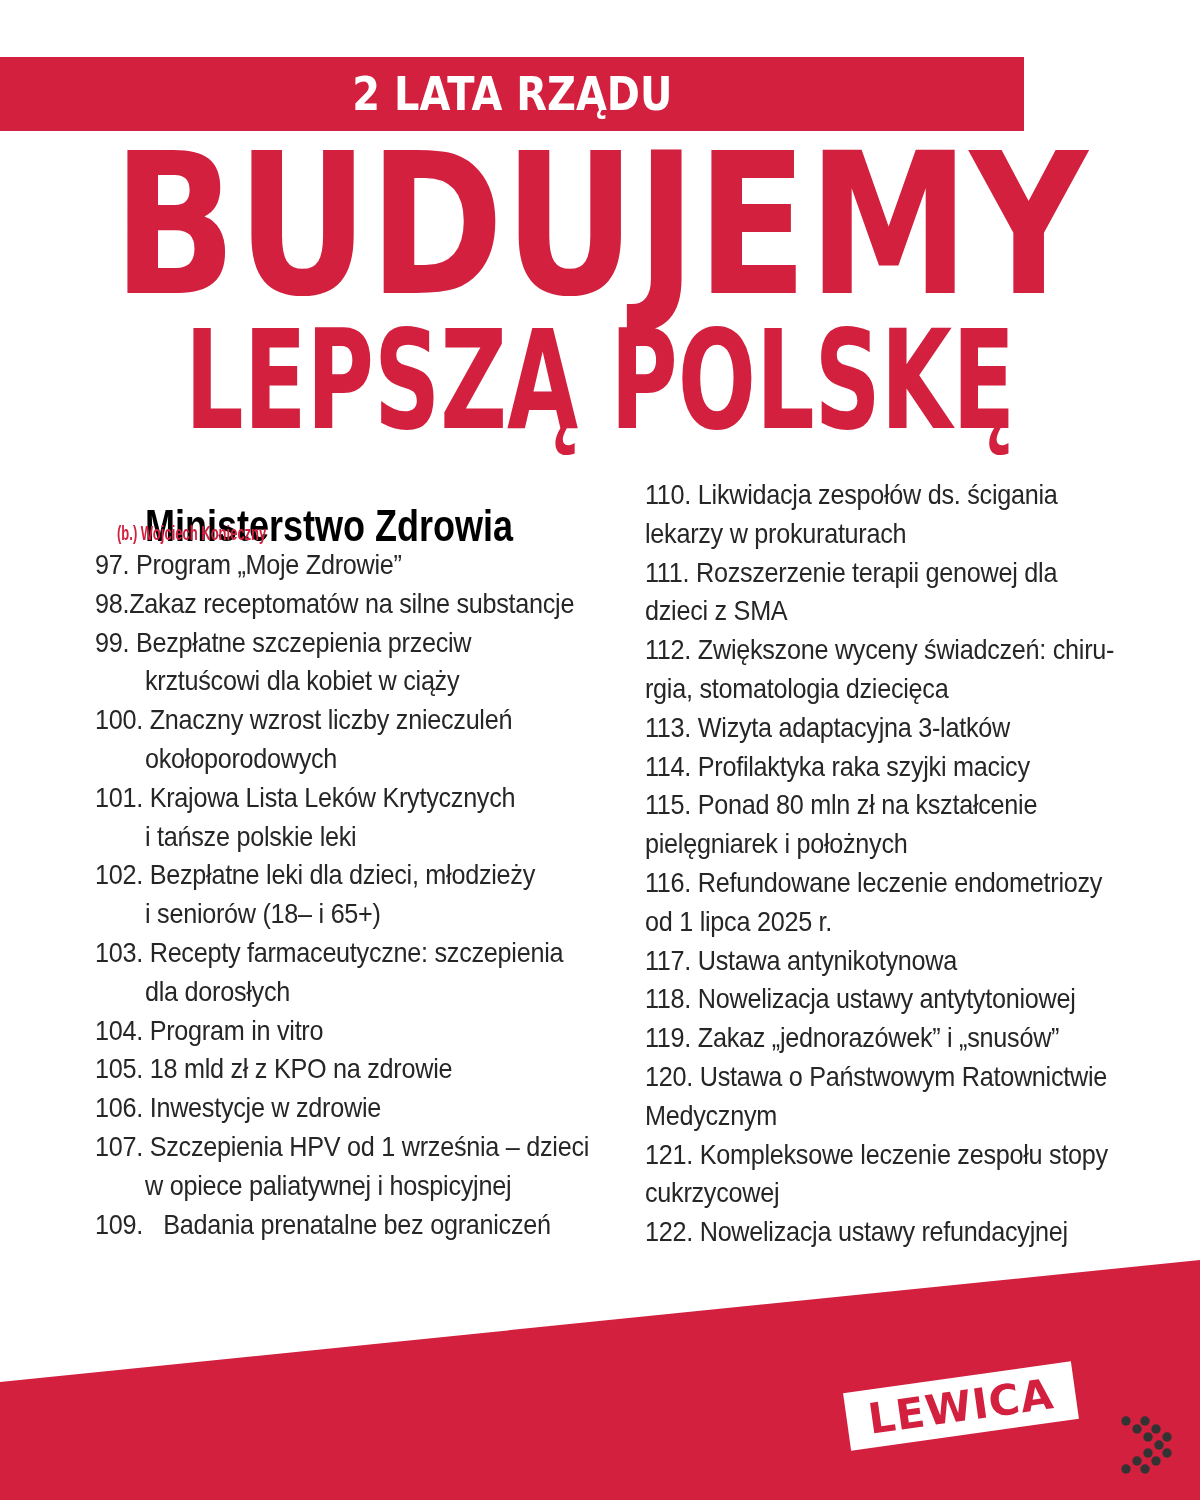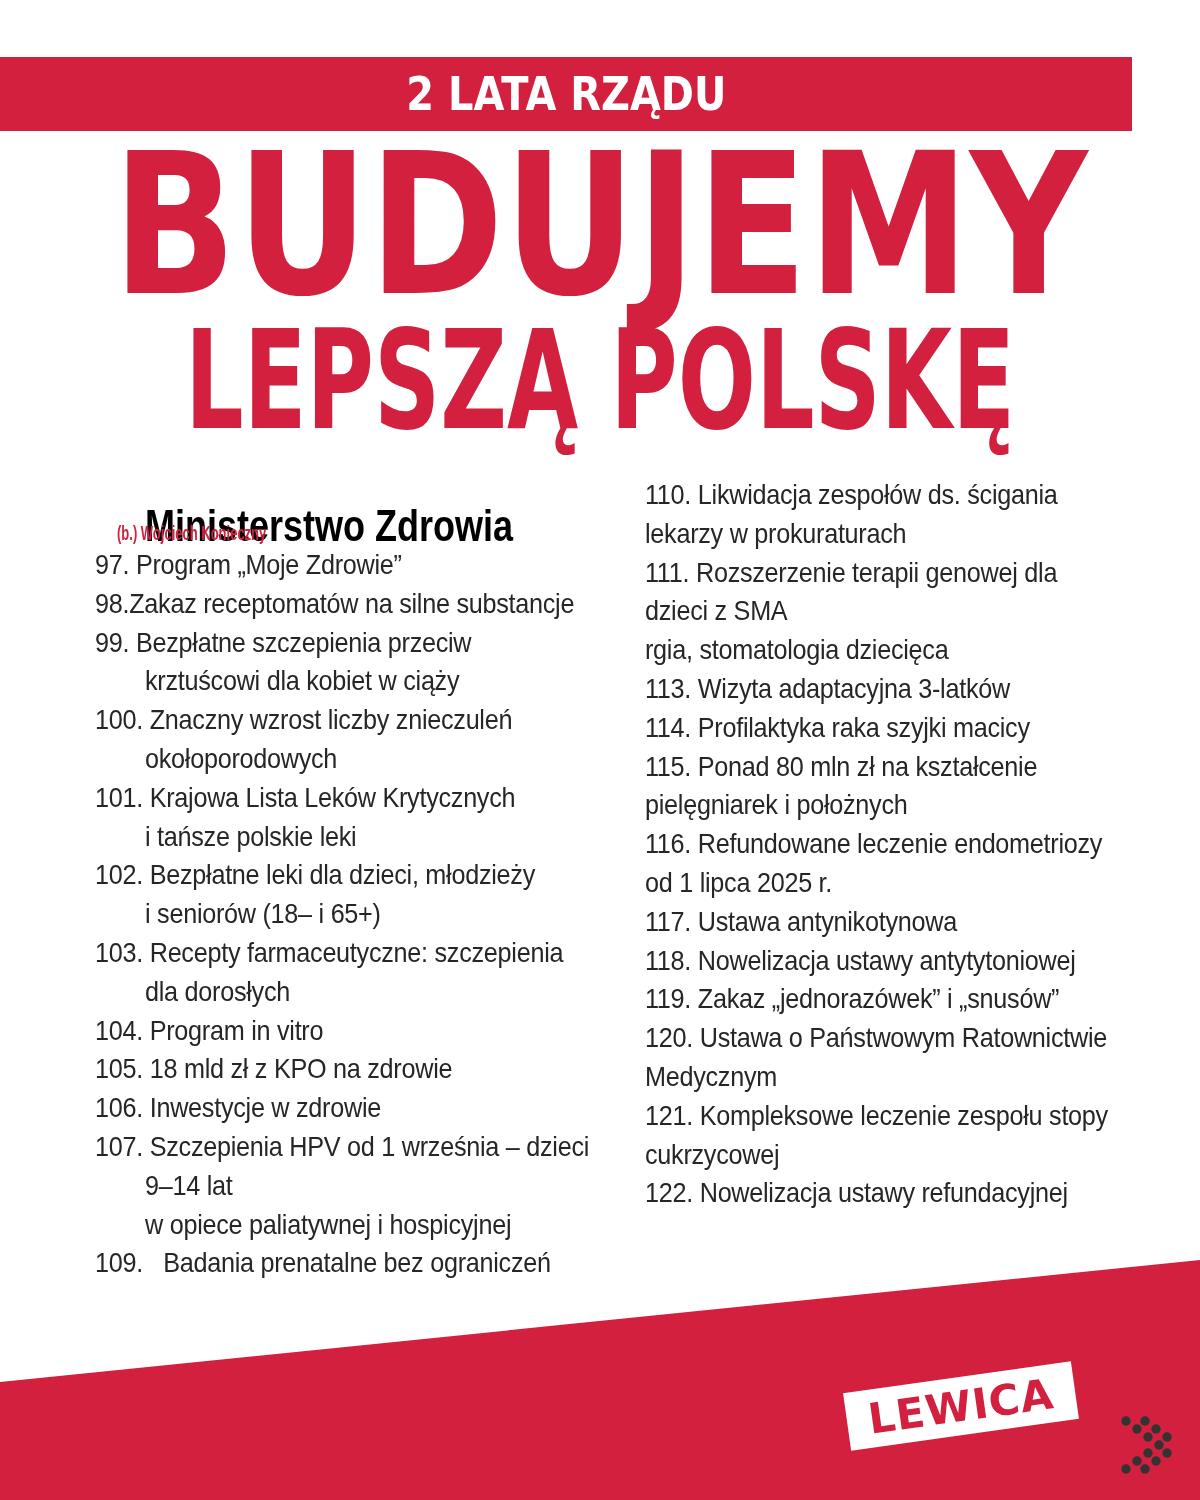--- a/index.html
+++ b/index.html
@@ -12,21 +12,21 @@
     position:relative;
     width:1200px;height:1500px;
     margin:0 auto;
     background:#ffffff;
     overflow:hidden;
     font-family:"Liberation Sans", sans-serif;
     color:var(--ink);
   }
   
   .banner{
-    position:absolute;left:0;top:57px;width:1132px;height:74px;
+    position:absolute;left:0;top:57px;width:1024px;height:74px;
     background:var(--red);
     text-align:center;line-height:74px;
   }
   .banner-text{
     display:inline-block;
     transform:scaleX(.85);transform-origin:50% 50%;
     font-family:"DejaVu Sans","Liberation Sans",sans-serif;
     font-weight:bold;font-size:47px;color:#fff;letter-spacing:0;
     white-space:pre;
   }
@@ -134,39 +134,39 @@
         <div class="line"><span class="sq">104. Program in vitro</span></div>
       </div>
       <div class="item">
         <div class="line"><span class="sq">105. 18 mld zł z KPO na zdrowie</span></div>
       </div>
       <div class="item">
         <div class="line"><span class="sq">106. Inwestycje w zdrowie</span></div>
       </div>
       <div class="item">
         <div class="line"><span class="sq">107. Szczepienia HPV od 1 września – dzieci</span></div>
-        <div class="line cont"><span class="sq">9–14 lat</span></div>
       </div>
       <div class="item">
         <div class="line cont"><span class="sq">w opiece paliatywnej i hospicyjnej</span></div>
       </div>
       <div class="item">
         <div class="line"><span class="sq">109.   Badania prenatalne bez ograniczeń</span></div>
       </div>
     </div>
   <div class="col col-right" id="col-right">
       <div class="item">
         <div class="line"><span class="sq">110. Likwidacja zespołów ds. ścigania</span></div>
         <div class="line cont"><span class="sq">lekarzy w prokuraturach</span></div>
       </div>
       <div class="item">
         <div class="line"><span class="sq">111. Rozszerzenie terapii genowej dla</span></div>
         <div class="line cont"><span class="sq">dzieci z SMA</span></div>
       </div>
       <div class="item">
+        <div class="line"><span class="sq">112. Zwiększone wyceny świadczeń: chiru-</span></div>
         <div class="line cont"><span class="sq">rgia, stomatologia dziecięca</span></div>
       </div>
       <div class="item">
         <div class="line"><span class="sq">113. Wizyta adaptacyjna 3-latków</span></div>
       </div>
       <div class="item">
         <div class="line"><span class="sq">114. Profilaktyka raka szyjki macicy</span></div>
       </div>
       <div class="item">
         <div class="line"><span class="sq">115. Ponad 80 mln zł na kształcenie</span></div>

